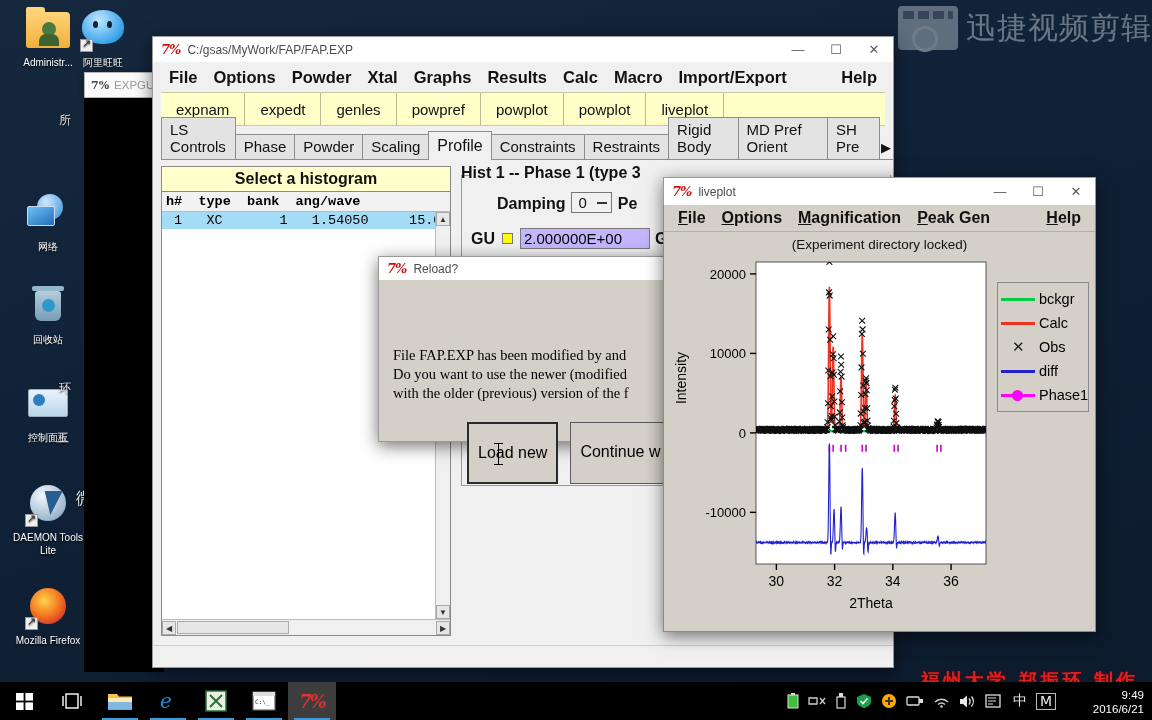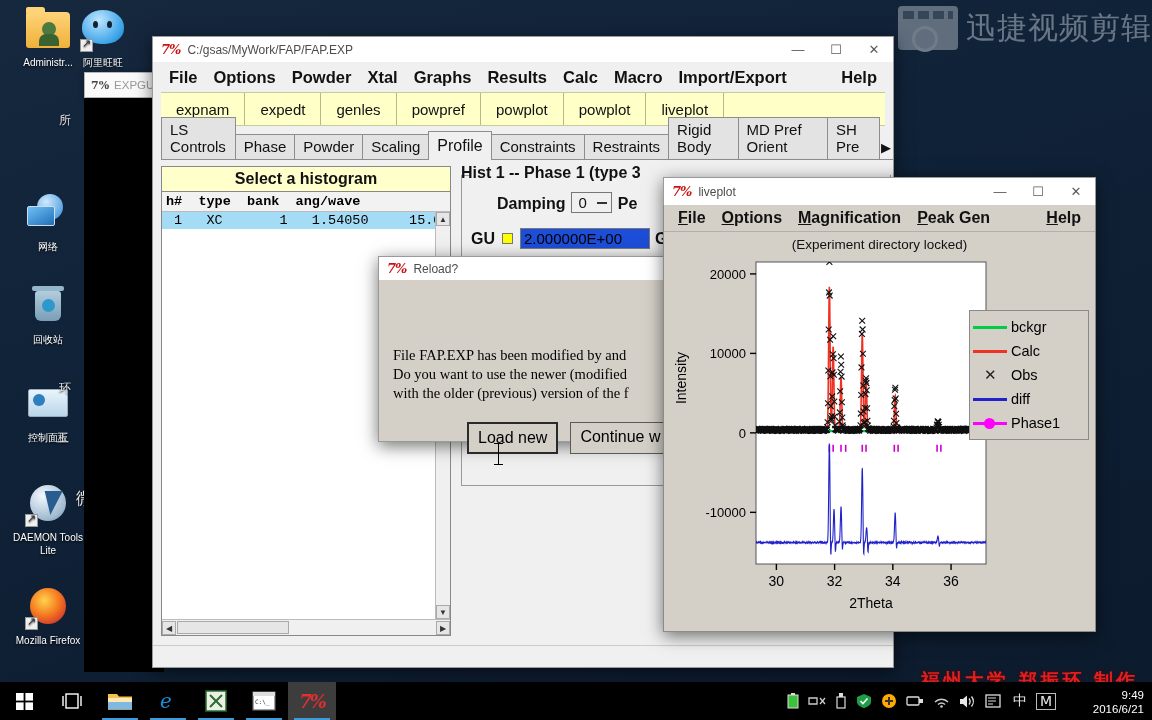--- a/index.html
+++ b/index.html
@@ -165,60 +165,60 @@
   .prof{flex:1;margin-left:10px;position:relative;}
   .prof-legend{position:absolute;left:0;top:-2px;font-size:16px;font-weight:bold;color:#111;white-space:nowrap;}
   .prof-box{position:absolute;left:0;top:9px;right:-6px;bottom:150px;border:1px solid #9a9a9a;border-top:none;}
   .prof-box:before{content:"";position:absolute;left:0;top:0;width:8px;border-top:1px solid #9a9a9a;}
   .damping{position:absolute;left:36px;top:26px;display:flex;align-items:flex-end;font-size:16px;font-weight:bold;color:#111;white-space:nowrap;}
   .opt-menu{border:1px solid #777;background:#f0f0f0;padding:1px 4px 1px 6px;font-weight:normal;
      font-size:15px;margin:0 6px;display:inline-flex;align-items:center;gap:10px;}
   .opt-menu .bar{width:10px;height:2px;background:#333;}
   .gu-row{position:absolute;left:10px;top:62px;display:flex;align-items:center;font-size:16px;font-weight:bold;color:#111;white-space:nowrap;}
   .chk{width:11px;height:11px;background:#ffff00;border:1px solid #777;margin:0 7px;}
-  .entry{background:#1d4ed8;border:1px solid #7a7a7a;font-size:15px;font-weight:normal;color:#000;
+  .entry{background:#c4b5fd;border:1px solid #7a7a7a;font-size:15px;font-weight:normal;color:#000;
      padding:1px 3px;width:130px;}
 
   .statusbar{position:absolute;left:0;right:0;bottom:0;height:22px;background:#f0f0f0;border-top:1px solid #ccc;}
 
   
   #expgui-ghost{position:absolute;left:84px;top:72px;width:80px;height:26px;background:#fafafa;
      border:1px solid #b5b5b5;display:flex;align-items:center;box-shadow:0 2px 6px rgba(0,0,0,.4);}
   #expgui-ghost .g-ico{font-family:"DejaVu Serif",serif;color:#444;font-weight:bold;font-size:11px;margin:0 5px 0 6px;}
   #expgui-ghost .g-lbl{font-size:11.5px;color:#9a9a9a;}
   #ghost-black{position:absolute;left:84px;top:98px;width:80px;height:574px;background:#000;}
 
   
   #reload{left:378px;top:256px;width:290px;height:186px;}
   #reload .titlebar{height:24px;}
   #reload .dlg-body{border:1px solid #9a9a9a;border-top:none;background:#d4d0c8;height:162px;position:relative;}
   .dlg-msg{position:absolute;left:14px;top:66px;right:4px;font-family:"Liberation Serif",serif;
      font-size:14.5px;color:#000;line-height:19px;white-space:nowrap;}
   .dlg-btns{position:absolute;left:88px;top:142px;display:flex;gap:12px;}
-  .dlg-btn{border:1px solid #5a5a5a;background:#d4d0c8;padding:5px 9px;font-size:16px;color:#000;white-space:nowrap;}
+  .dlg-btn{border:1px solid #5a5a5a;background:#d4d0c8;padding:20px 9px;font-size:16px;color:#000;white-space:nowrap;}
   .dlg-btn.primary{border-width:2px;border-color:#2a2a2a;}
   .cursor-ibeam{position:absolute;left:119px;top:163px;width:1px;height:22px;background:#000;}
   .cursor-ibeam:before,.cursor-ibeam:after{content:"";position:absolute;left:-4px;width:9px;height:1px;background:#000;}
   .cursor-ibeam:before{top:0;}
   .cursor-ibeam:after{bottom:0;}
 
   
   #liveplot{left:663px;top:177px;width:433px;height:455px;}
   #liveplot .titlebar{height:28px;}
   #liveplot .lp-body{border:1px solid #8a8a8a;border-top:none;background:#d4d0c8;height:427px;position:relative;}
   .lp-menubar{display:flex;align-items:center;height:27px;padding:0 6px;background:#d4d0c8;
      border-bottom:1px solid #b4b0a8;}
   .lp-menubar .mi{font-size:16px;font-weight:bold;color:#111;padding:1px 8px;}
   .lp-menubar .mi u{text-decoration:underline;}
   .lp-menubar .spacer{flex:1;}
   .lp-note{text-align:center;font-size:13.5px;color:#111;padding:5px 0 2px 0;
      font-family:"Liberation Sans",sans-serif;}
   .lp-plotwrap{position:relative;height:368px;}
-  .lp-legend{position:absolute;right:6px;top:28px;width:120px;background:#d4d0c8;
-     border:1px solid #8a8a8a;padding:4px 3px;margin-top:28px;}
+  .lp-legend{position:absolute;right:6px;top:28px;width:92px;background:#d4d0c8;
+     border:1px solid #8a8a8a;padding:4px 3px;}
   .lg-row{display:flex;align-items:center;height:24px;font-size:14.5px;color:#000;}
   .lg-swatch{width:34px;height:14px;position:relative;margin-right:4px;flex:none;}
   .lg-line{position:absolute;left:0;top:6px;width:34px;height:3px;}
   .lg-x{position:absolute;left:11px;top:-1px;font-size:15px;color:#222;line-height:15px;}
   .lg-dot{position:absolute;left:11px;top:2px;width:11px;height:11px;border-radius:50%;background:#ff00ff;}
 
   
   #taskbar{position:absolute;left:0;bottom:0;width:1152px;height:38px;background:#000;
      display:flex;align-items:center;}
   .tb-item{width:48px;height:38px;display:flex;align-items:center;justify-content:center;position:relative;}

